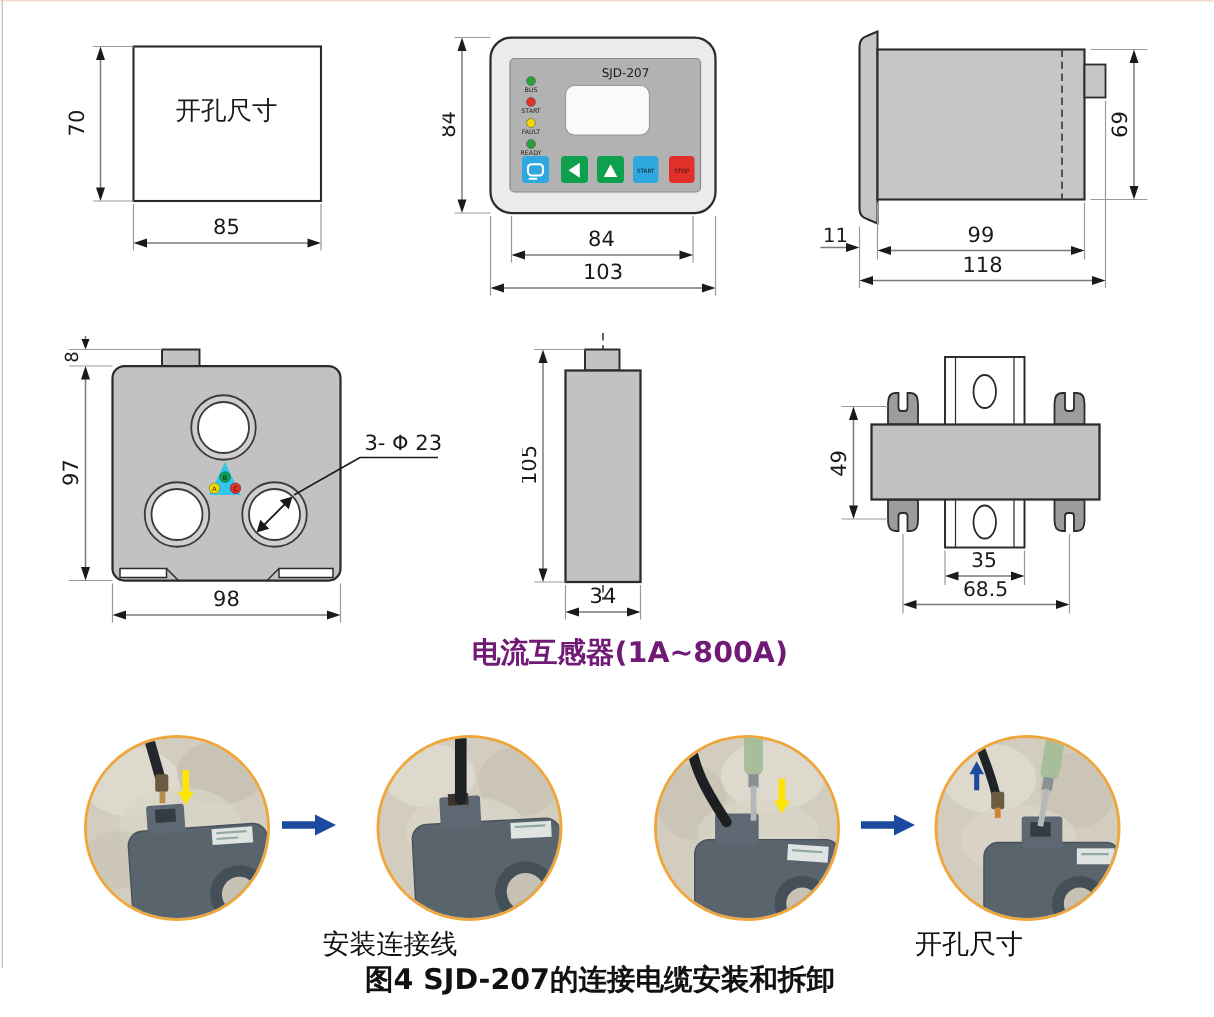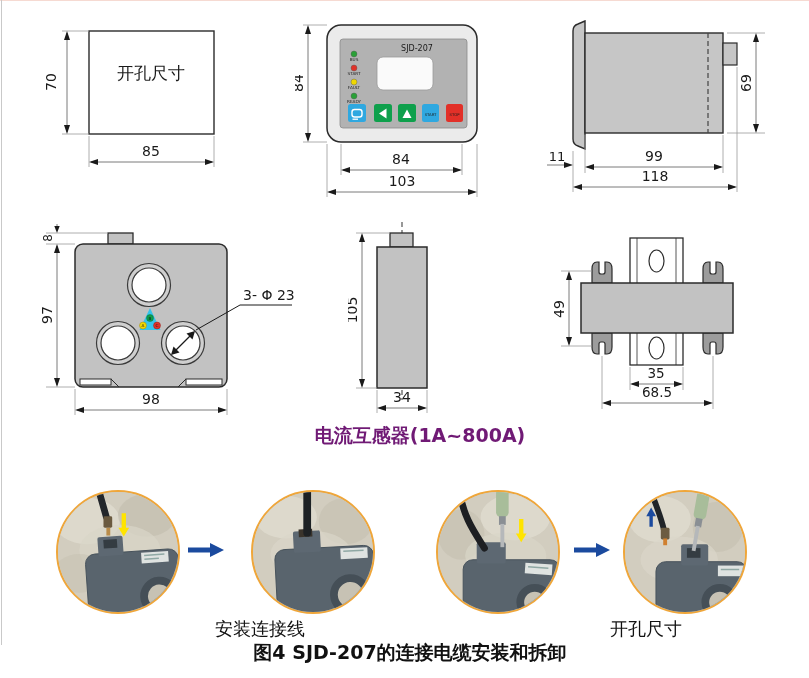--- a/index.html
+++ b/index.html
@@ -5,21 +5,21 @@
   html,body{margin:0;padding:0;}
   body{width:809px;height:678px;background:#ffffff;position:relative;overflow:hidden;
        font-family:"DejaVu Sans","Liberation Sans",sans-serif;}
   .abs{position:absolute;}
   svg{display:block;}
   svg text{font-family:"DejaVu Sans","Liberation Sans",sans-serif;fill:#1a1a1a;}
   .cap{position:absolute;text-align:center;color:#701a75;}
   .cap1{left:230px;top:424px;width:380px;font-size:19px;font-weight:600;line-height:23px;}
   .photo-label{position:absolute;top:617px;font-size:18px;color:#111;
                font-family:"DejaVu Serif","Liberation Serif",serif;text-align:right;width:200px;}
-  .fig4cap{position:absolute;top:640px;left:130px;width:560px;text-align:center;
+  .fig4cap{position:absolute;top:640px;left:120px;width:560px;text-align:center;
            font-size:19px;font-weight:600;color:#111;}
   .photo{position:absolute;width:120px;height:120px;border-radius:50%;
          border:2px solid #efa63a;overflow:hidden;background:#d2cdbf;}
   .page-top-line{position:absolute;left:0;top:0;width:809px;height:1px;background:#f6dad2;}
   .page-left-line{position:absolute;left:1px;top:0;width:1px;height:645px;background:#c9c9c9;}
 </style>
 </head>
 <body>
 
 <div class="page-top-line"></div>

